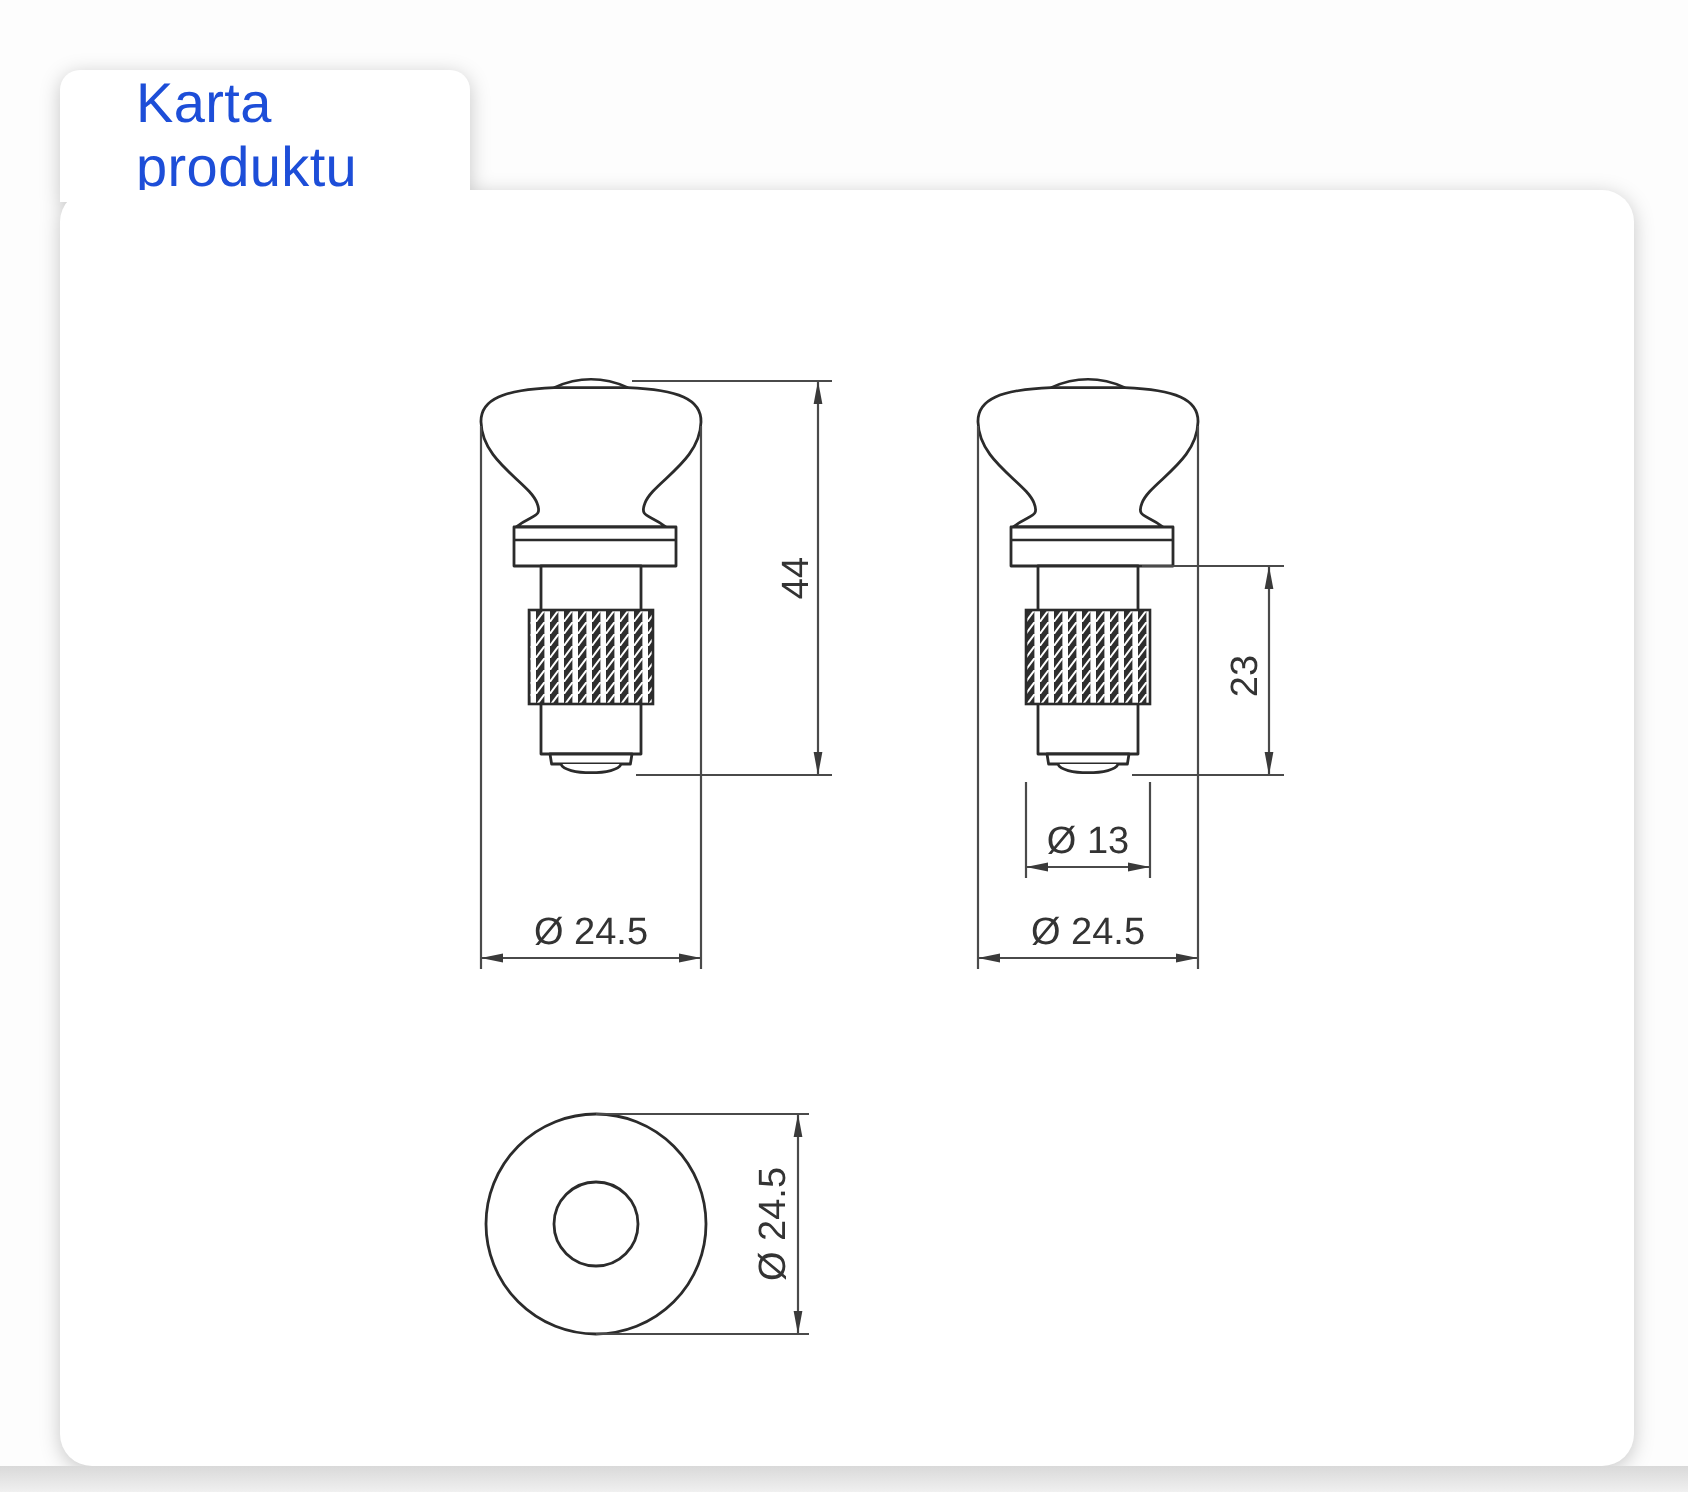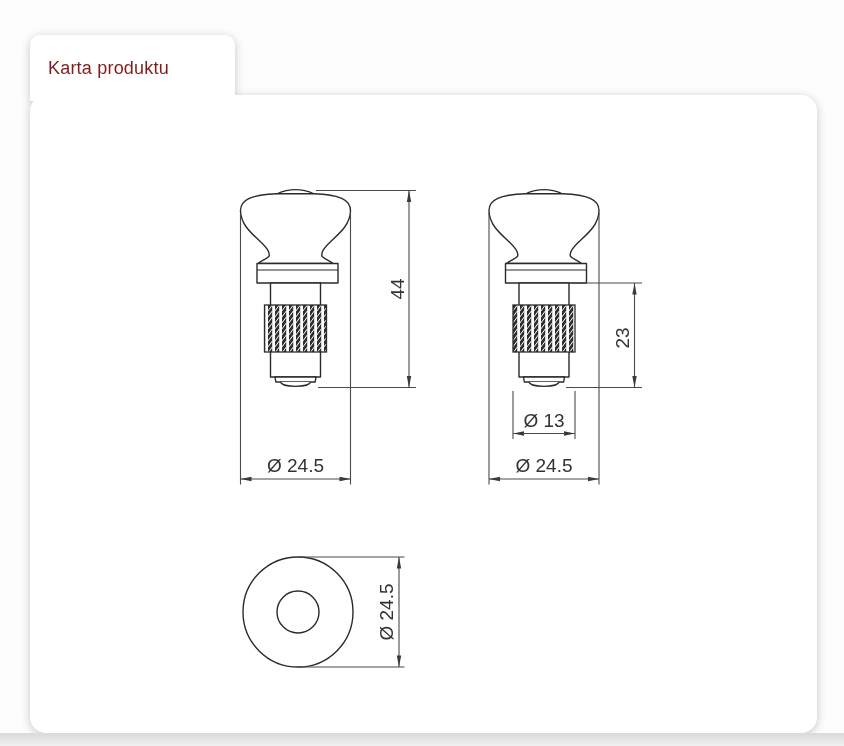--- a/index.html
+++ b/index.html
@@ -7,21 +7,21 @@
     width:844px;height:746px;position:relative;overflow:hidden;
     background:#fdfdfd;
     font-family:"Liberation Sans",sans-serif;
   }
   .card-wrap{position:absolute;inset:0;filter:drop-shadow(0 2px 5px rgba(0,0,0,.22));}
   .tab{
     position:absolute;left:30px;top:35px;width:205px;height:66px;
     background:#fff;border-radius:10px 10px 0 0;
     display:flex;align-items:center;padding-left:18px;box-sizing:border-box;
   }
-  .tab-title{font-size:18px;color:#7f1d1d;letter-spacing:.2px;}
+  .tab-title{font-size:28px;color:#1d4ed8;letter-spacing:.2px;margin-left:20px;}
   .card{
     position:absolute;left:30px;top:95px;width:787px;height:638px;
     background:#fff;border-radius:16px;
   }
   .card svg{position:absolute;left:0;top:0;display:block;}
   .bottom-strip{
     position:absolute;left:0;bottom:0;width:844px;height:13px;
     background:linear-gradient(to bottom,#d9d9d9,#f0f0f0);
   }
   

